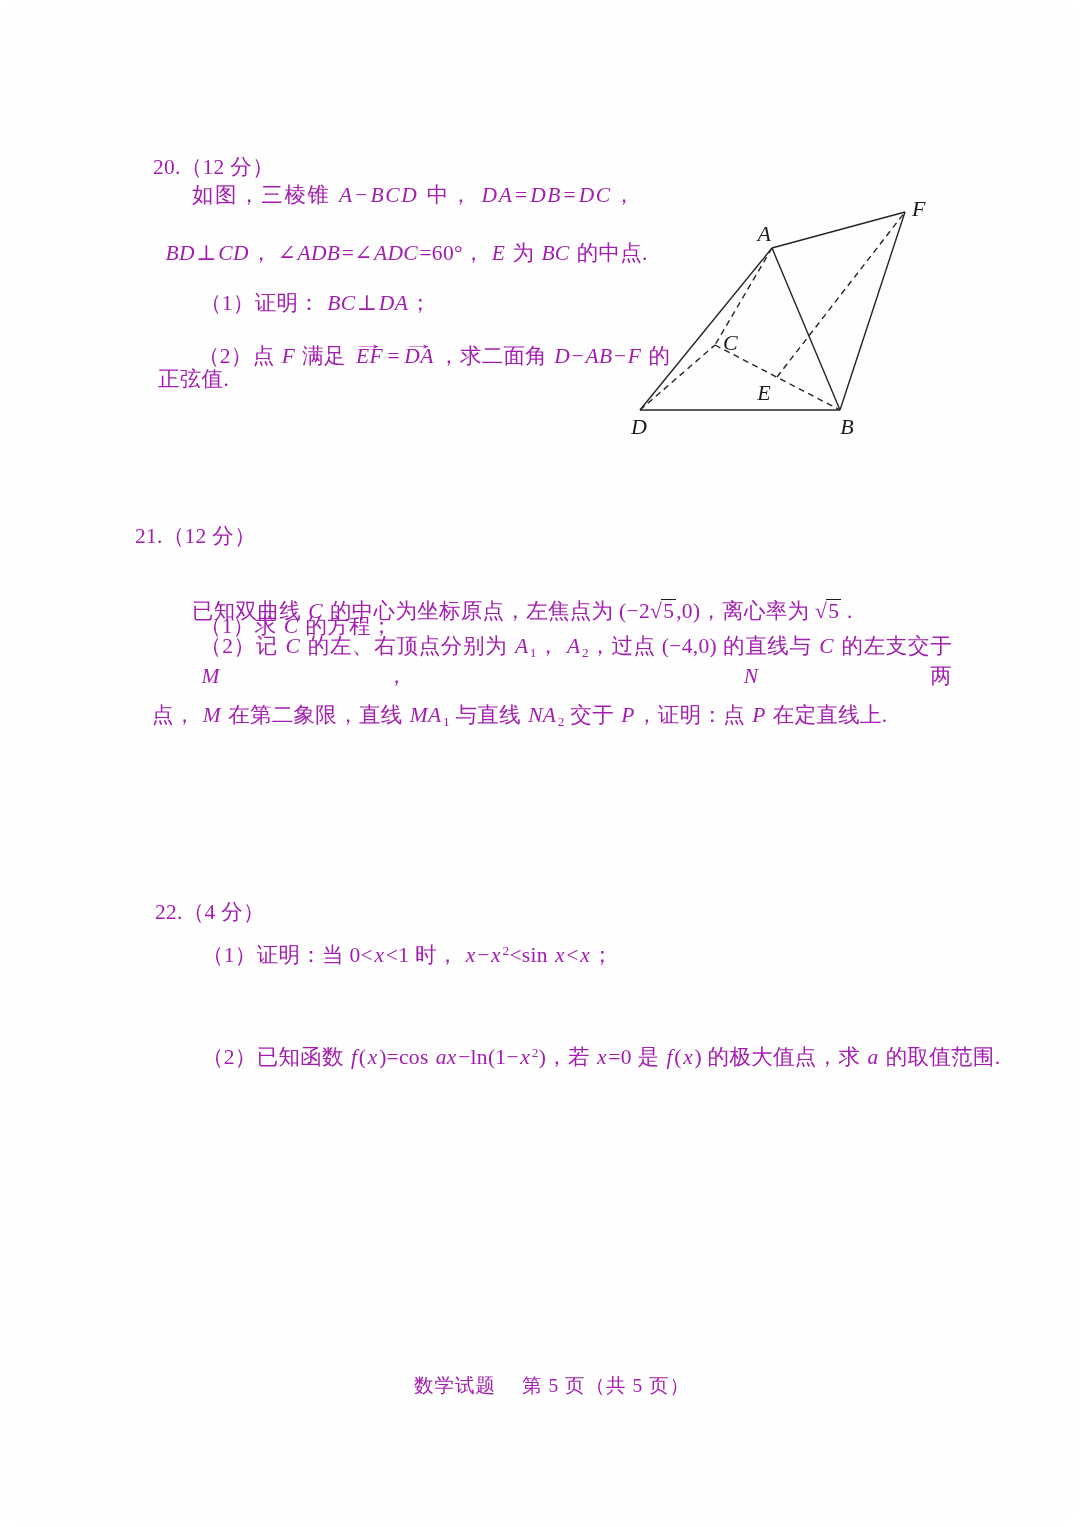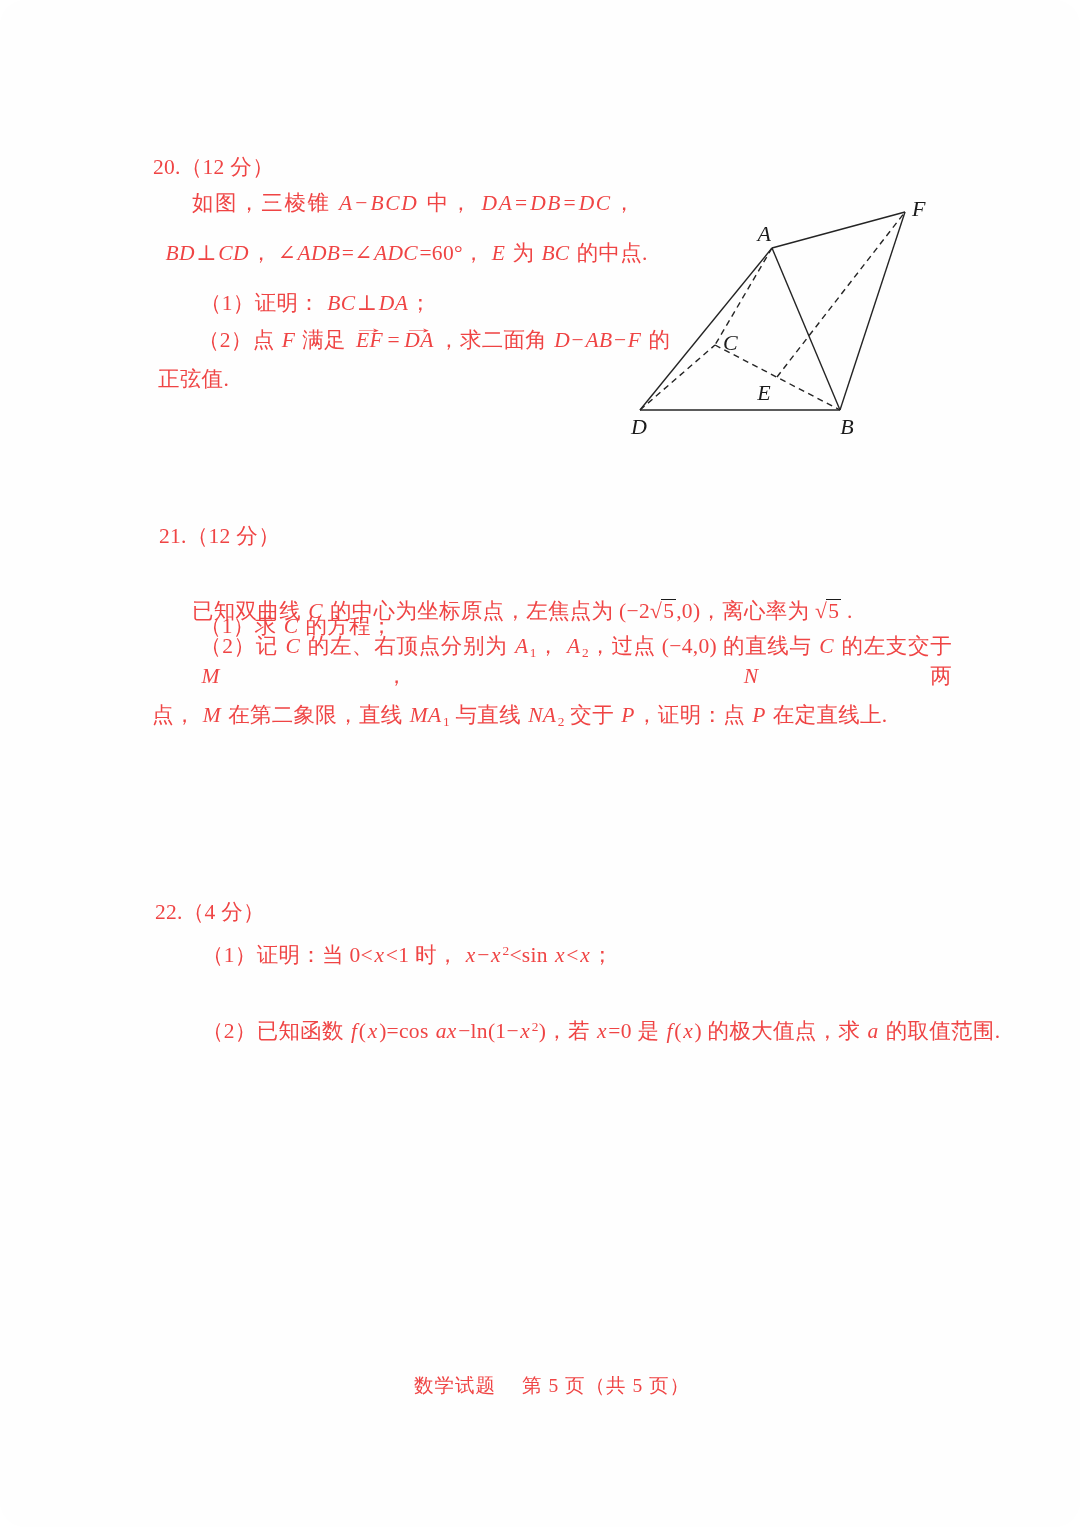--- a/index.html
+++ b/index.html
@@ -1,39 +1,39 @@
 <!DOCTYPE html>
 <html><head>
 <meta charset="utf-8">
 <style>
   html,body{margin:0;padding:0;background:#ffffff;}
   .page{
     position:relative;
     width:1080px;height:1527px;
     background:#fefefe;
-    color:#ef4444;
+    color:#a21caf;
     font-family:"Liberation Serif","DejaVu Serif",serif;
     overflow:hidden;
     border-radius:25px;
   }
   .line{
     position:absolute;
     font-size:21.5px;
     line-height:30px;
     white-space:nowrap;
     letter-spacing:0.3px;
   }
   .line i{font-style:italic;padding:0 1.5px;}
   .sp{letter-spacing:1.6px;}
   .just{width:752px;text-align:justify;text-align-last:justify;white-space:normal;}
   sub{font-size:0.62em;vertical-align:-0.28em;line-height:0;}
   sup{font-size:0.62em;vertical-align:0.5em;line-height:0;}
   .rt{white-space:nowrap;}
   .rt .n{display:inline-block;border-top:1.6px solid #1b1b1b;line-height:1.08;padding:0 2px;margin-left:-1px;}
-  .vec{position:relative;display:inline-block;padding:0 3px;}
+  .vec{position:relative;display:inline-block;padding:0 3px;margin-top:16px;}
   .vec::after{
     content:"→";
     position:absolute;left:50%;top:-12px;
     transform:translateX(-50%) scaleX(2.2);
     font-size:15px;font-style:normal;
   }
   .figure{position:absolute;left:600px;top:185px;}
   .figure line{stroke:#242424;stroke-width:1.4;}
   .figure .dash{stroke-dasharray:6 4.5;}
   .figure text{
@@ -46,21 +46,21 @@
     font-size:19.5px;letter-spacing:1px;
   }
 </style>
 </head>
 <body>
 
 <div class="page">
 
   <section>
     <div class="line" style="top:152px;left:153px">20.（12 分）</div>
-    <div class="line sp" style="top:188px;left:192px">如图，三棱锥 <i>A</i>−<i>BCD</i> 中， <i>DA</i>=<i>DB</i>=<i>DC</i>，</div>
+    <div class="line sp" style="top:180px;left:192px">如图，三棱锥 <i>A</i>−<i>BCD</i> 中， <i>DA</i>=<i>DB</i>=<i>DC</i>，</div>
     <div class="line" style="top:238px;left:164px"><i>BD</i>⊥<i>CD</i>， ∠<i>ADB</i>=∠<i>ADC</i>=60°， <i>E</i> 为 <i>BC</i> 的中点.</div>
     <div class="line" style="top:288px;left:200px">（1）证明： <i>BC</i>⊥<i>DA</i>；</div>
     <div class="line" style="top:325px;left:198px">（2）点 <i>F</i> 满足 <span class="vec"><i>EF</i></span>=<span class="vec"><i>DA</i></span>，求二面角 <i>D</i>−<i>AB</i>−<i>F</i> 的</div>
     <div class="line" style="top:364px;left:158px">正弦值.</div>
   </section>
 
   <svg class="figure" width="350" height="265" viewBox="600 185 350 265">
 
     <line x1="640" y1="410" x2="840" y2="410"></line>
     <line x1="640" y1="410" x2="772" y2="248"></line>
@@ -75,31 +75,31 @@
 
     <text x="771" y="241" text-anchor="end">A</text>
     <text x="847" y="434" text-anchor="middle">B</text>
     <text x="723" y="350" text-anchor="start">C</text>
     <text x="639" y="434" text-anchor="middle">D</text>
     <text x="764" y="400" text-anchor="middle">E</text>
     <text x="912" y="216" text-anchor="start">F</text>
   </svg>
 
   <section>
-    <div class="line" style="top:521px;left:159px">21.（12 分）</div>
+    <div class="line" style="top:521px;left:135px">21.（12 分）</div>
     <div class="line" style="top:596px;left:192px">已知双曲线 <i>C</i> 的中心为坐标原点，左焦点为 (−2<span class="rt">√<span class="n">5</span></span>,0)，离心率为 <span class="rt">√<span class="n">5</span></span> .</div>
     <div class="line" style="top:611px;left:200px">（1）求 <i>C</i> 的方程；</div>
     <div class="line just" style="top:631px;left:200px">（2）记 <i>C</i> 的左、右顶点分别为 <i>A</i><sub>1</sub>， <i>A</i><sub>2</sub>，过点 (−4,0) 的直线与 <i>C</i> 的左支交于 <i>M</i>， <i>N</i> 两</div>
     <div class="line" style="top:700px;left:152px">点， <i>M</i> 在第二象限，直线 <i>MA</i><sub>1</sub> 与直线 <i>NA</i><sub>2</sub> 交于 <i>P</i>，证明：点 <i>P</i> 在定直线上.</div>
   </section>
 
   <section>
     <div class="line" style="top:897px;left:155px">22.（4 分）</div>
     <div class="line" style="top:940px;left:202px">（1）证明：当 0&lt;<i>x</i>&lt;1 时， <i>x</i>−<i>x</i><sup>2</sup>&lt;sin <i>x</i>&lt;<i>x</i>；</div>
-    <div class="line" style="top:1016px;left:202px">（2）已知函数 <i>f</i>(<i>x</i>)=cos <i>ax</i>−ln(1−<i>x</i><sup>2</sup>)，若 <i>x</i>=0 是 <i>f</i>(<i>x</i>) 的极大值点，求 <i>a</i> 的取值范围.</div>
+    <div class="line" style="top:1042px;left:202px">（2）已知函数 <i>f</i>(<i>x</i>)=cos <i>ax</i>−ln(1−<i>x</i><sup>2</sup>)，若 <i>x</i>=0 是 <i>f</i>(<i>x</i>) 的极大值点，求 <i>a</i> 的取值范围.</div>
   </section>
 
   <div class="footer">
     <span>数学试题</span>
     <span>第 5 页（共 5 页）</span>
   </div>
 
 </div>
 
 </body></html>

